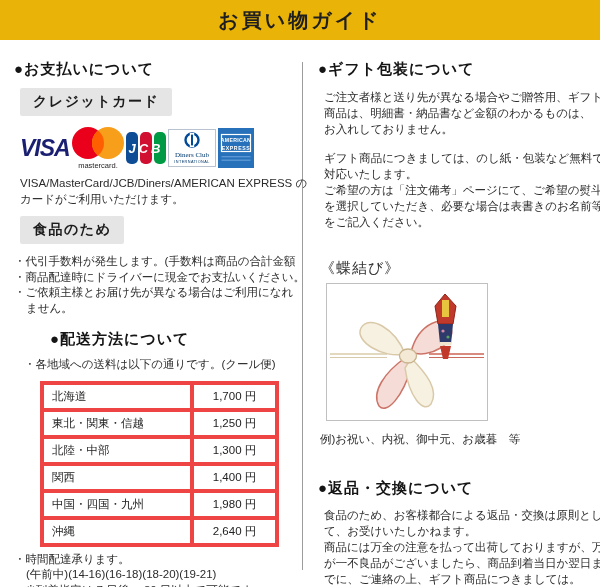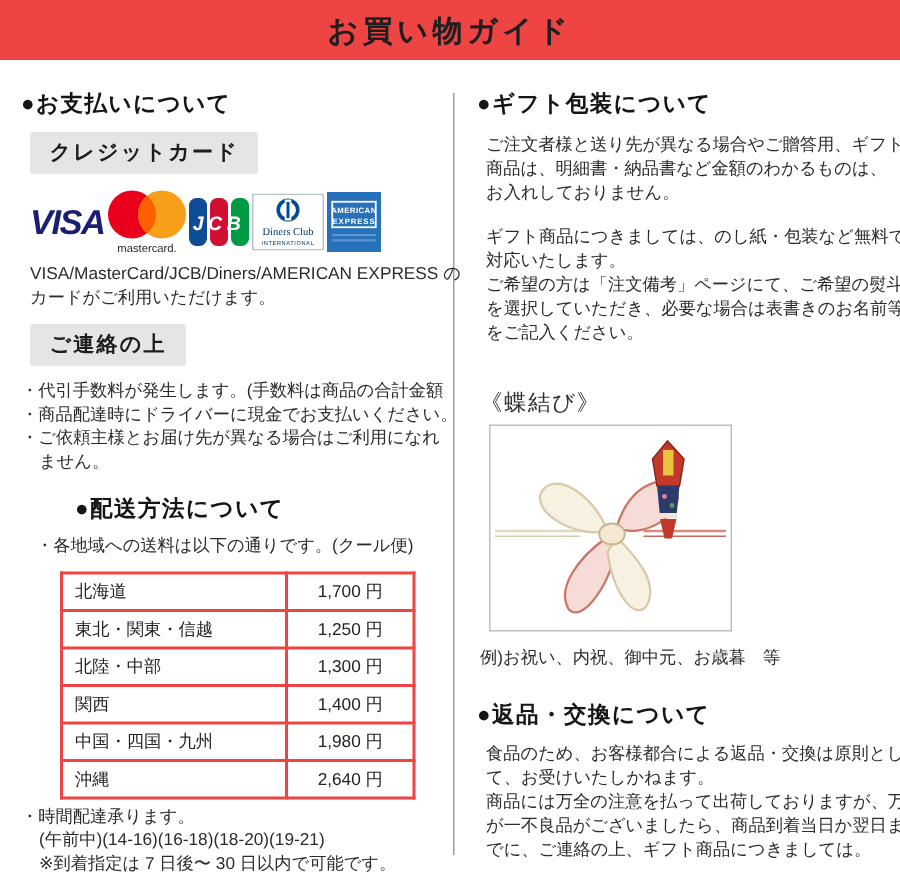--- a/index.html
+++ b/index.html
@@ -6,21 +6,21 @@
   html,body { background:#fff; }
   body {
     width:600px; height:587px;
     font-family:"Liberation Sans","DejaVu Sans",sans-serif;
     color:#2b2b2b;
   }
   .page { position:relative; width:600px; height:587px; background:#fff; overflow:hidden; }
 
   .page-header {
     position:absolute; top:0; left:0; width:600px; height:40px;
-    background:#ef4444; display:flex; align-items:center; justify-content:center;
+    background:#eab308; display:flex; align-items:center; justify-content:center;
   }
   .page-header h1 { font-size:20px; font-weight:bold; letter-spacing:3px; color:#1f1f1f; }
 
   .divider-v { position:absolute; left:302px; top:62px; width:1px; height:508px; background:#9c9c9c; }
 
   .col { position:absolute; top:60px; }
   .col-left  { left:14px;  width:286px; }
   .col-right { left:318px; width:272px; }
 
   .sec-heading { font-size:15px; font-weight:bold; color:#151515; letter-spacing:1px; }
@@ -35,34 +35,34 @@
 
   .line { font-size:11.5px; line-height:15.5px; white-space:nowrap; color:#2b2b2b; }
   .rline { font-size:11.5px; line-height:16px; white-space:nowrap; color:#2b2b2b; }
   .cont { padding-left:12px; }
   .cards-note { margin:4px 0 0 6px; }
   .bullets { margin-top:10px; }
 
   .ship-heading { margin-top:14px;margin-left:36px; }
   .ship-intro { margin:8px 0 0 10px; }
   .ship-table { border-collapse:collapse; margin:8px 0 5px 26px; }
-  .ship-table td { border:2px solid #ef4444; font-size:11.5px; color:#222; }
+  .ship-table td { border:4px solid #ef4444; font-size:11.5px; color:#222; }
   .ship-table td.region { width:150px; padding:4px 8px; }
   .ship-table td.price  { width:85px; padding:4px 18px; text-align:center; }
   .ship-notes { margin-top:4px; }
 
   .gift-p1 { margin:10px 0 0 6px; }
   .gift-p2 { margin:13px 0 0 6px; }
   .ribbon-label {
     font-family:"Liberation Serif","DejaVu Serif",serif;
     font-size:15px; letter-spacing:1px; margin:29px 0 0 2px; color:#333;
   }
   .noshi-figure { width:162px; height:138px; border:1px solid #c0c0c0; margin:5px 0 0 8px; background:#fff; }
   .example-line { margin:10px 0 0 2px; }
-  .returns-heading { margin-top:20px; }
+  .returns-heading { margin-top:32px; }
   .returns-body { margin:9px 0 0 6px; }
 </style>
 </head>
 <body>
 
 <div class="page">
 
   <header class="page-header">
     <h1>お買い物ガイド</h1>
   </header>
@@ -109,21 +109,21 @@
         <rect x="3.5" y="28" width="29" height="1.4" fill="#5b97d4"></rect>
         <rect x="3.5" y="31.5" width="29" height="1.4" fill="#5b97d4"></rect>
       </svg>
     </div>
 
     <div class="cards-note">
       <div class="line">VISA/MasterCard/JCB/Diners/AMERICAN EXPRESS の</div>
       <div class="line">カードがご利用いただけます。</div>
     </div>
 
-    <div class="badge">ご連絡の上</div>
+    <div class="badge">食品のため</div>
 
     <div class="bullets">
       <div class="line">・代引手数料が発生します。(手数料は商品の合計金額</div>
       <div class="line">・商品配達時にドライバーに現金でお支払いください。</div>
       <div class="line">・ご依頼主様とお届け先が異なる場合はご利用になれ</div>
       <div class="line cont">ません。</div>
     </div>
 
     <h2 class="sec-heading ship-heading">●配送方法について</h2>
 

